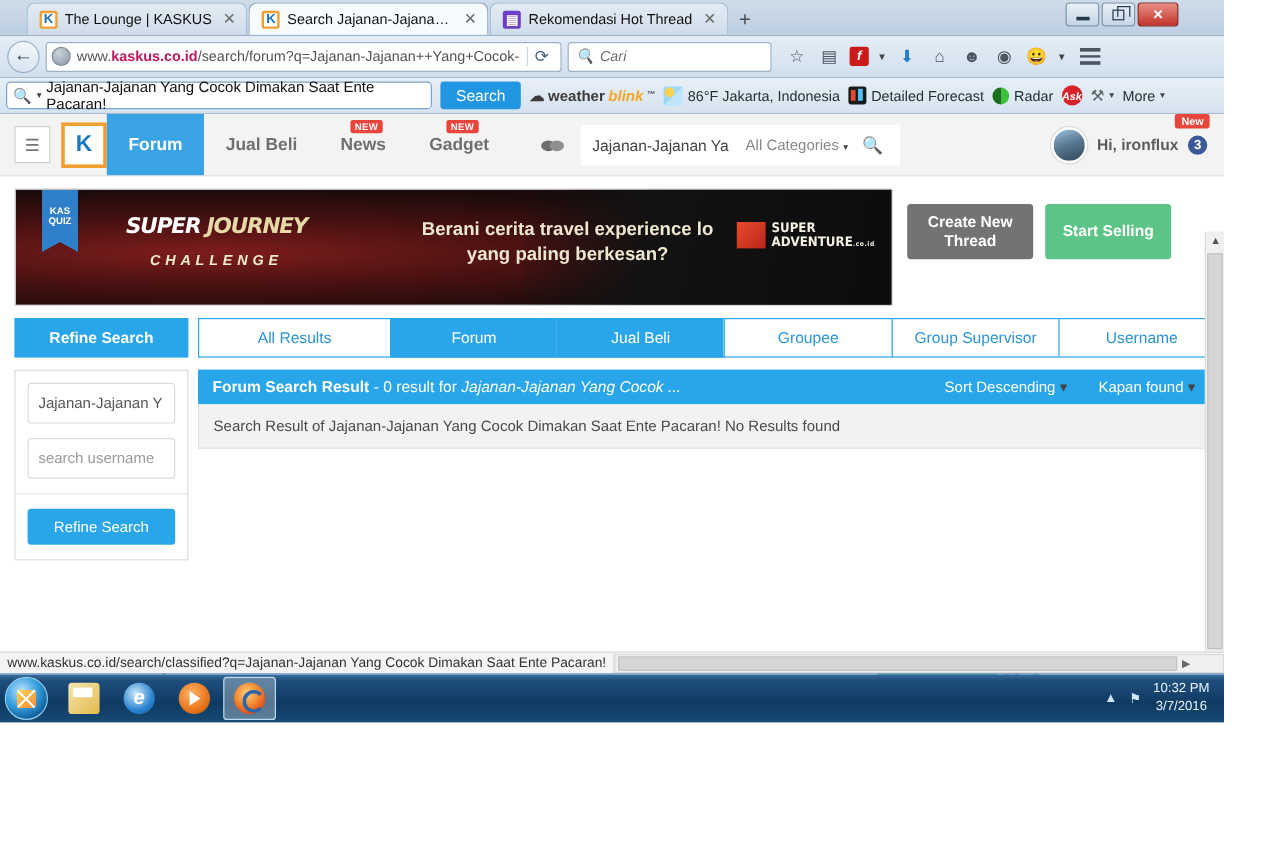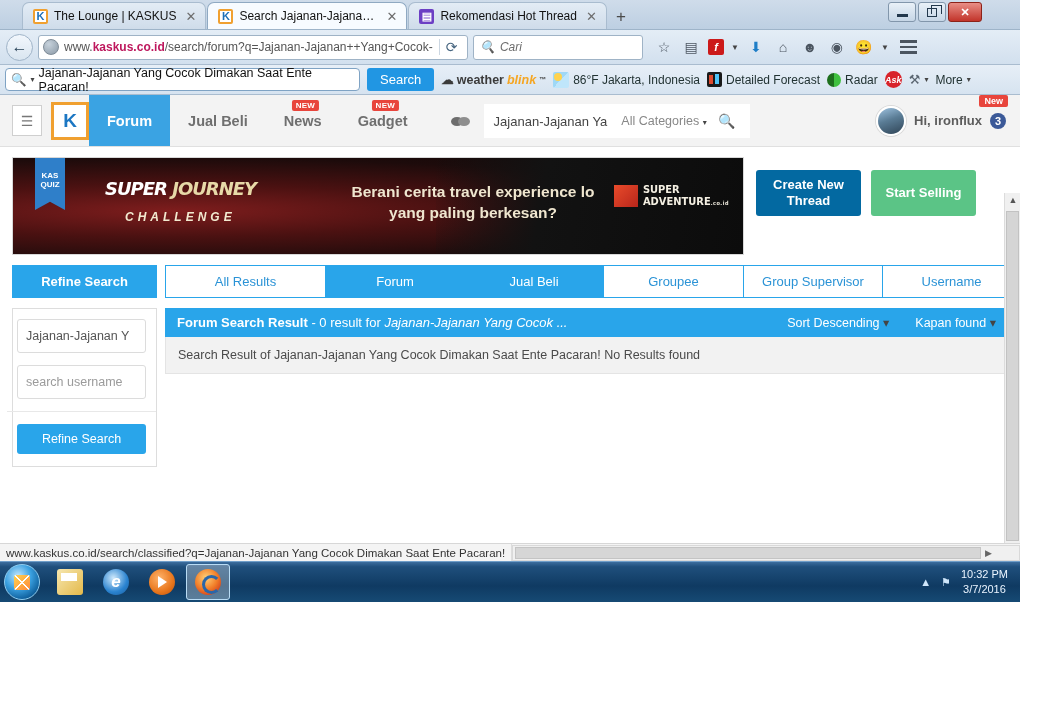--- a/index.html
+++ b/index.html
@@ -274,21 +274,21 @@
   .saicon { width: 24px; height: 22px; background: linear-gradient(135deg,#e94b2b,#b8261b); }
   .satxt { color: #f4efe2; font-size: 11px; font-weight: bold; line-height: 1.05; font-family:"DejaVu Sans Condensed","DejaVu Sans",sans-serif;}
   .satxt small { font-size: 5.5px; letter-spacing: .5px;}
   .btnstack { display: flex; gap: 10px; padding-top: 13px; }
   .btnbig {
     width: 105px; height: 46px; border-radius: 3px;
     display: flex; align-items: center; justify-content: center;
     text-align: center; color: #fff; font-size: 13px; font-weight: bold;
     line-height: 1.2;
   }
-  .btn-blue { background: #0369a1; text-align: center; }
+  .btn-blue { background: #737373; text-align: center; }
   .btn-green { background: #5bc486; }
 
   
   .restabs { display: flex; padding: 10px 12px 0 12px; gap: 0; }
   .refinehdr {
     flex: 0 0 145px; height: 33px; background: #29a5ea; color: #fff;
     display: flex; align-items: center; justify-content: center;
     font-size: 13px; font-weight: bold; margin-right: 8px;
   }
   .rtab {
@@ -299,21 +299,21 @@
     white-space: nowrap;
   }
   .rtab:last-child { border-right: 1px solid #29a5ea; }
   .rtab.filled { background: #29a5ea; color: #fff; border-color: #29a5ea; }
   .rtab.white { background: #fff; color: #2b93d6; }
 
   
   .cols { display: flex; padding: 10px 12px 0 12px; gap: 8px; }
   .sidebar {
     flex: 0 0 145px; border: 1px solid #ddd; background: #fff;
-    padding: 10px 10px 12px 4px;
+    padding: 10px 10px 12px 10px;
   }
   .sideinput {
     height: 34px; border: 1px solid #dcdcdc; border-radius: 3px;
     display: flex; align-items: center; padding: 0 8px;
     font-size: 12.5px; color: #555; margin-bottom: 12px;
     white-space: nowrap; overflow: hidden;
   }
   .sideinput.ph { color: #9b9b9b; }
   .sidesep { border-top: 1px solid #e8e8e8; margin: 0 -10px 12px -10px;}
   .sidebtn {

